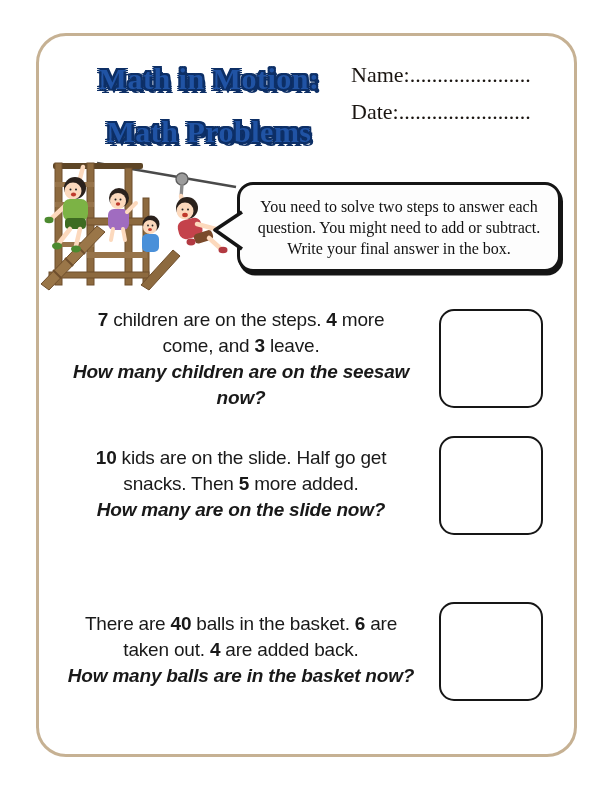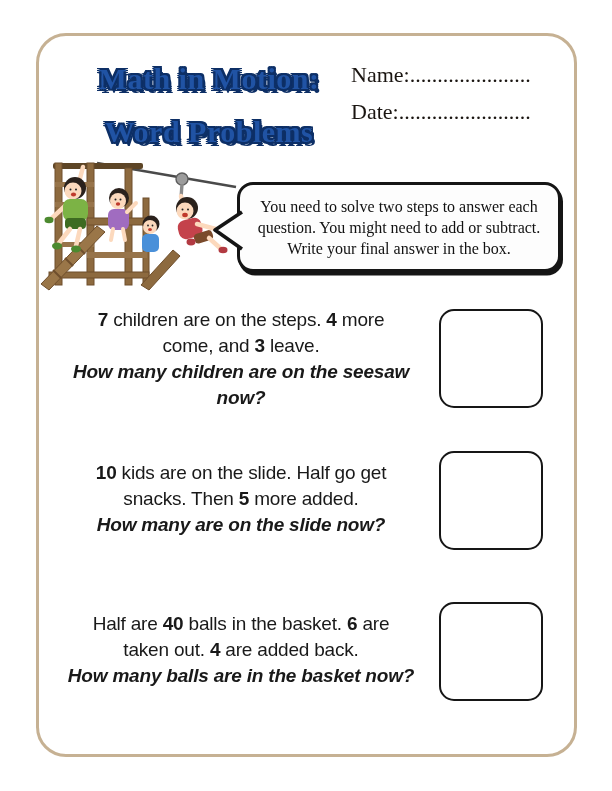--- a/index.html
+++ b/index.html
@@ -37,21 +37,21 @@
     display:flex;flex-direction:column;justify-content:center;text-align:center;
     font-family:"Liberation Serif",serif;font-size:16px;color:#111;line-height:21px;
     padding:4px 6px;
     margin-top:8px;
   }
   .bubble-tail{position:absolute;left:-28px;top:24px;width:31px;height:44px;z-index:2;}
   
   .problems{position:absolute;left:0;top:0;width:100%;height:100%;}
   .problem-row{position:absolute;left:6px;width:100%;}
   .problem-row:nth-child(1){top:270px;height:106px;}
-  .problem-row:nth-child(2){top:412px;height:102px;}
+  .problem-row:nth-child(2){top:397px;height:102px;}
   .problem-row:nth-child(3){top:563px;height:102px;}
   .problem-text{
     width:392px;height:100%;display:flex;flex-direction:column;justify-content:center;
     text-align:center;font-size:19px;line-height:26px;color:#191919;
     white-space:pre-line;letter-spacing:-0.2px;
   }
   .problem-question{font-weight:700;white-space:pre-line;font-style:italic;}
   .b{font-weight:700;}
   .answer-box{
     position:absolute;left:394px;top:3px;width:100px;height:95px;
@@ -64,21 +64,21 @@
   }
 </style>
 </head>
 <body>
 
 <div class="sheet">
   <div class="page-border">
 
     <div class="title-block">
       <div>Math in Motion:</div>
-      <div>Word Problems</div>
+      <div>Math Problems</div>
     </div>
     <div class="fields">
       <div>Name:......................</div>
       <div>Date:........................</div>
     </div>
 
     <svg class="illustration" viewBox="0 0 198 134">
 
       <g>
         <line x1="58" y1="5" x2="197" y2="29" stroke="#4a4a4a" stroke-width="2.6"></line>
@@ -183,21 +183,21 @@
     <div class="problem-text">
       <div class="problem-statement"><span class="b">10</span><span> kids are on the slide. Half go get
 snacks. Then </span><span class="b">5</span><span> more added.</span></div>
       <div class="problem-question">How many are on the slide now?</div>
     </div>
     <div class="answer-box"></div>
   </div>
 
   <div class="problem-row">
     <div class="problem-text">
-      <div class="problem-statement"><span>Half are </span><span class="b">40</span><span> balls in the basket. </span><span class="b">6</span><span> are
+      <div class="problem-statement"><span>There are </span><span class="b">40</span><span> balls in the basket. </span><span class="b">6</span><span> are
 taken out. </span><span class="b">4</span><span> are added back.</span></div>
       <div class="problem-question">How many balls are in the basket now?</div>
     </div>
     <div class="answer-box"></div>
   </div>
 </div>
 
   </div>
 
 </div>

